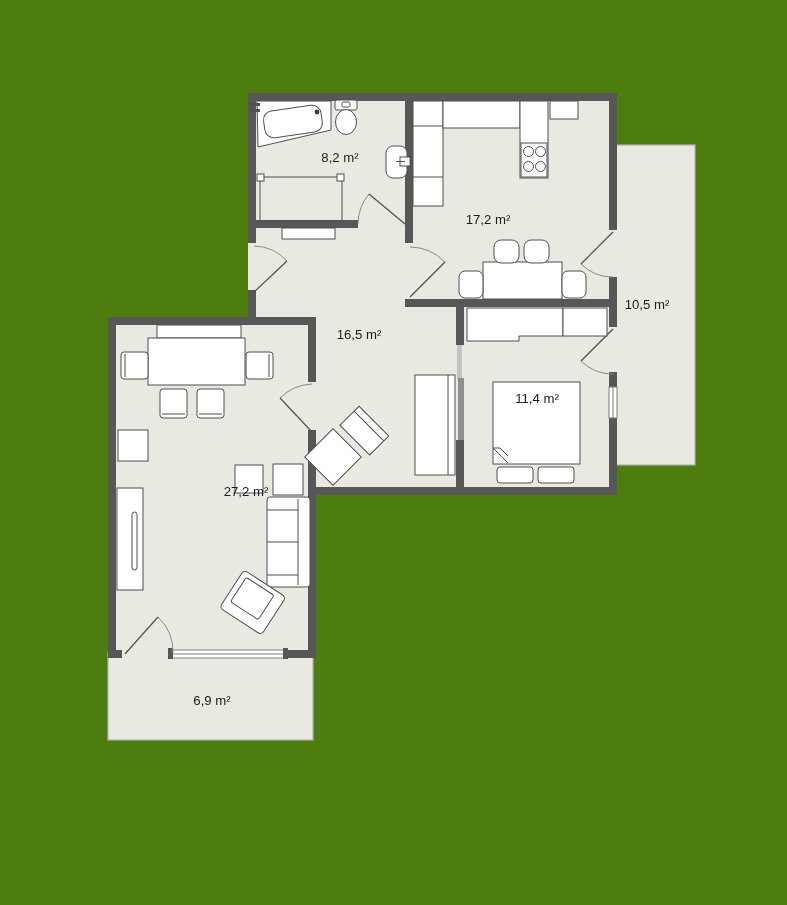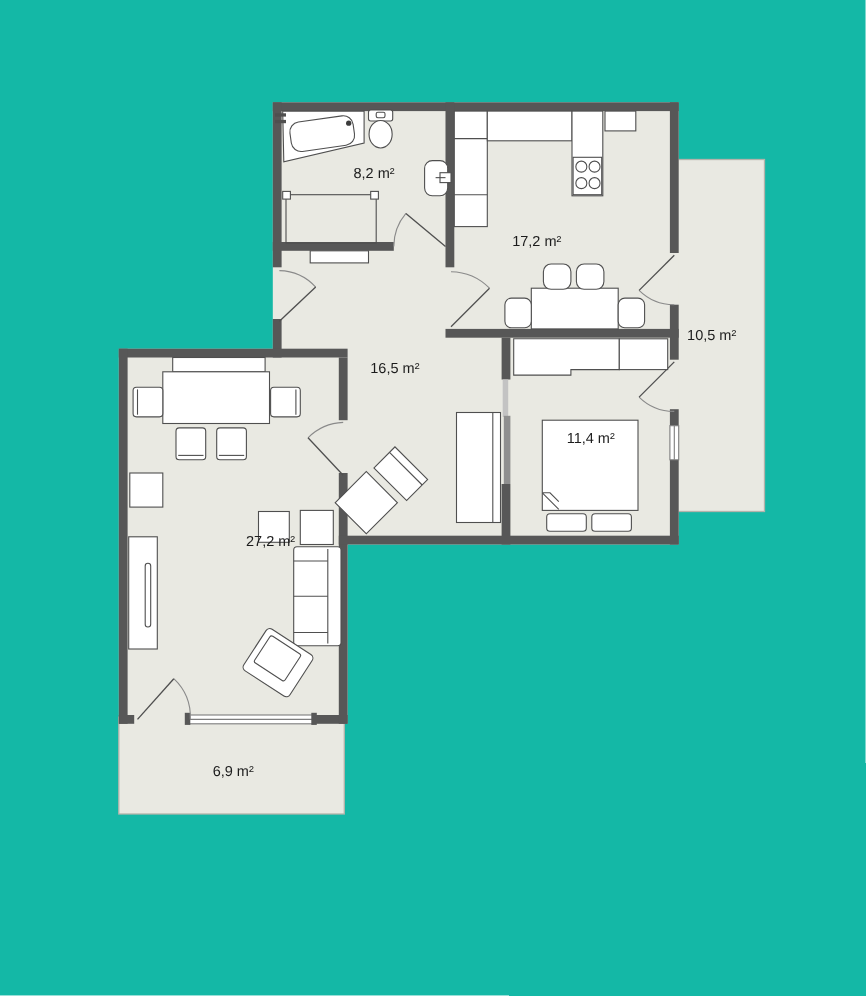--- a/index.html
+++ b/index.html
@@ -1,17 +1,17 @@
 <!DOCTYPE html>
 <html style="--wall: #575757; --room_fill: #e9e9e2; --furniture_stroke: #4f4f4f; --door_arc: #8a8a8a; --window_frame: #7d7d7d; --balcony_border: #b3b3ab; --label: #1c1c1c;"><head>
 <meta charset="utf-8">
 <title>Floor plan</title>
 <style>
   html,body{margin:0;padding:0;background:#ffffff;}
-  #stage{position:relative;width:787px;height:905px;background:#14b8a6;overflow:hidden;
+  #stage{position:relative;width:787px;height:905px;background:#4d7c0f;overflow:hidden;
          font-family:"Liberation Sans",sans-serif;}
   svg{position:absolute;left:0;top:0;}
   .wall{fill:var(--wall);}
   .room{fill:var(--room_fill);}
   .balc{fill:var(--room_fill);stroke:var(--balcony_border);stroke-width:1.2;}
   .furn{fill:#ffffff;stroke:var(--furniture_stroke);stroke-width:1;}
   .open{fill:none;stroke:var(--furniture_stroke);stroke-width:1;}
   .arc{fill:none;stroke:var(--door_arc);stroke-width:1;}
   .leaf{stroke:var(--furniture_stroke);stroke-width:1.2;fill:none;}
   .win{fill:#ffffff;stroke:var(--window_frame);stroke-width:1;}

